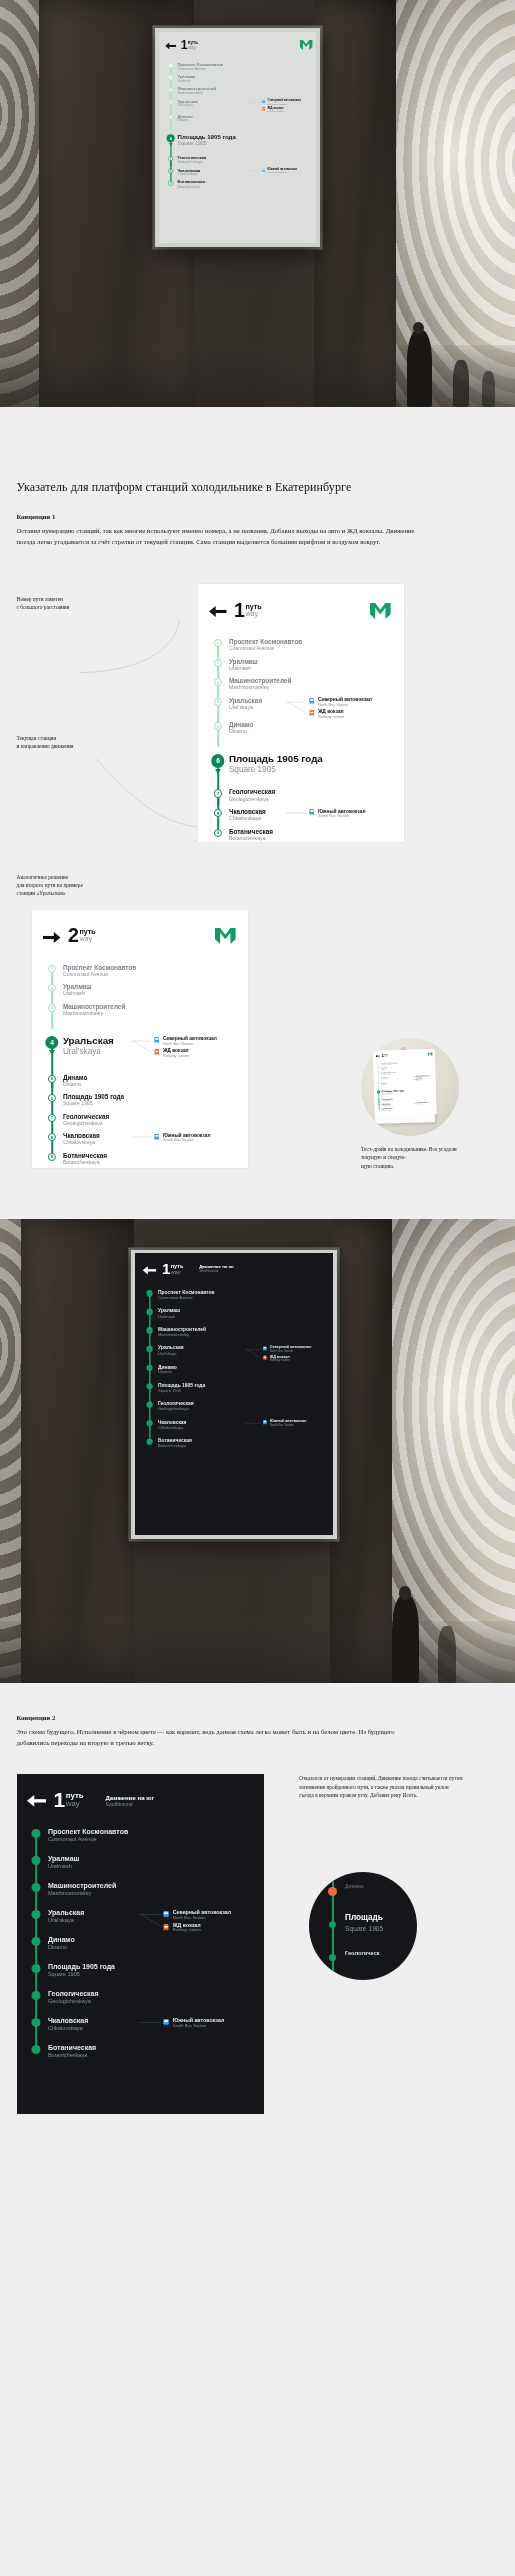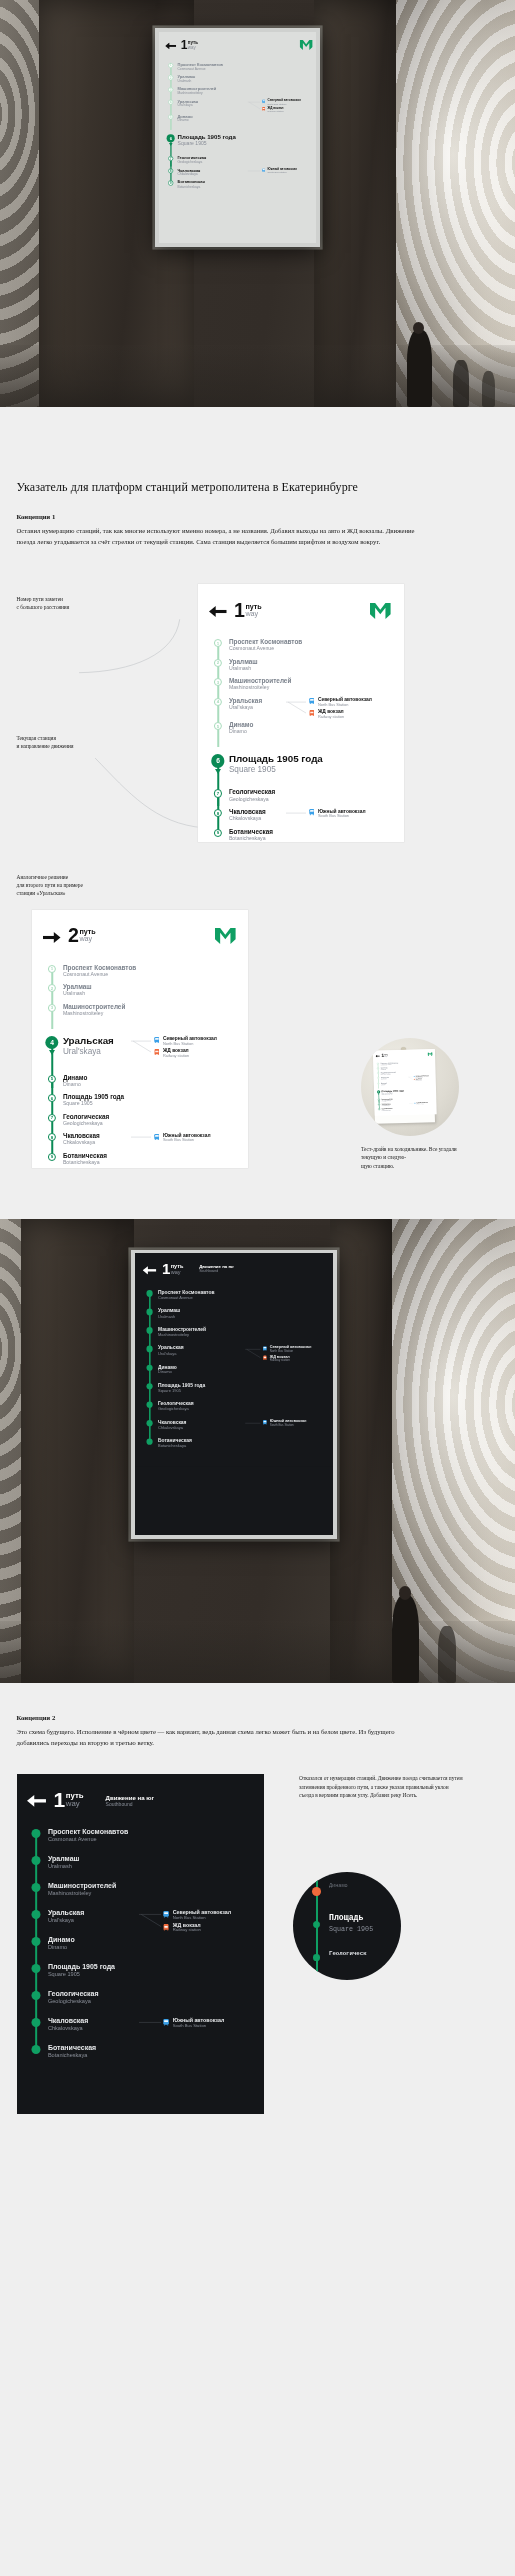--- a/index.html
+++ b/index.html
@@ -331,21 +331,21 @@
                   </div>
                 </div>
               </div>
             </div>
           </div>
       </div>
     </div>
   </div>
 
   <div class="content" style="padding-top:72px;padding-bottom:17.5px;">
-    <h1 class="page-title">Указатель для платформ станций метрополитена в Екатеринбурге</h1>
+    <h1 class="page-title">Указатель для платформ станций холодильнике в Екатеринбурге</h1>
   </div>
 
   <div class="content" style="padding-bottom:20.6px;">
     <div class="section-head">Концепция 1</div>
     <div class="body-text">Оставил нумерацию станций, так как многие используют именно номера, а не названия. Добавил выходы на авто и ЖД вокзалы. Движение поезда легко угадывается за счёт стрелки от текущей станции. Сама станция выделяется большим шрифтом и воздухом вокруг.</div>
   </div>
 
   <div style="position:relative;height:289px;">
     <div class="side-note" style="position:absolute;left:16.5px;top:26px;white-space:pre-line;width:134px;">Номер пути заметен
 с большого расстояния</div>
@@ -1202,21 +1202,21 @@
                 <div class="st-ru" style="font-size:7px;color:#e8eaec;">Ботаническая</div>
                 <div class="st-en" style="font-size:5.6px;color:#8a8f99;">Botanicheskaya</div>
               </div>
             </div>
           </div>
         </div>
     </div>
 
     <div class="side-note" style="position:absolute;left:299px;top:0;width:165px;">Отказался от нумерации станций. Движение поезда считывается путем затемнения пройденного пути, а также указан правильный уклон съезда в верхним правом углу. Добавил реку Исеть.</div>
 
-    <div style="position:absolute;left:293px;top:98px;font-family:Liberation Mono, monospace;">
+    <div style="position:absolute;left:309px;top:98px;">
       <div class="circle-dark">
         <div style="position:absolute;left:23px;top:0;bottom:0;width:1.5px;background:#0f9f63;"></div>
         <div style="position:absolute;left:19px;top:14.4px;width:8.8px;height:8.8px;border-radius:50%;background:#f06a3c;"></div>
         <div style="position:absolute;left:20px;top:49px;width:6.7px;height:6.7px;border-radius:50%;background:#0f9f63;border:1.5px solid #0f9f63;"></div>
         <div style="position:absolute;left:20px;top:82px;width:6.7px;height:6.7px;border-radius:50%;background:#0f9f63;"></div>
         <div style="position:absolute;left:36px;top:10.3px;color:#6e737c;font-size:5.2px;">Динамо</div>
         <div style="position:absolute;left:36px;top:41px;color:#fff;font-size:8.2px;font-weight:700;">Площадь</div>
         <div style="position:absolute;left:36px;top:53px;color:#8a8f99;font-size:6.7px;">Square 1905</div>
         <div style="position:absolute;left:36px;top:78px;color:#dfe2e6;font-size:5.7px;font-weight:700;">Геологическ</div>
       </div>

